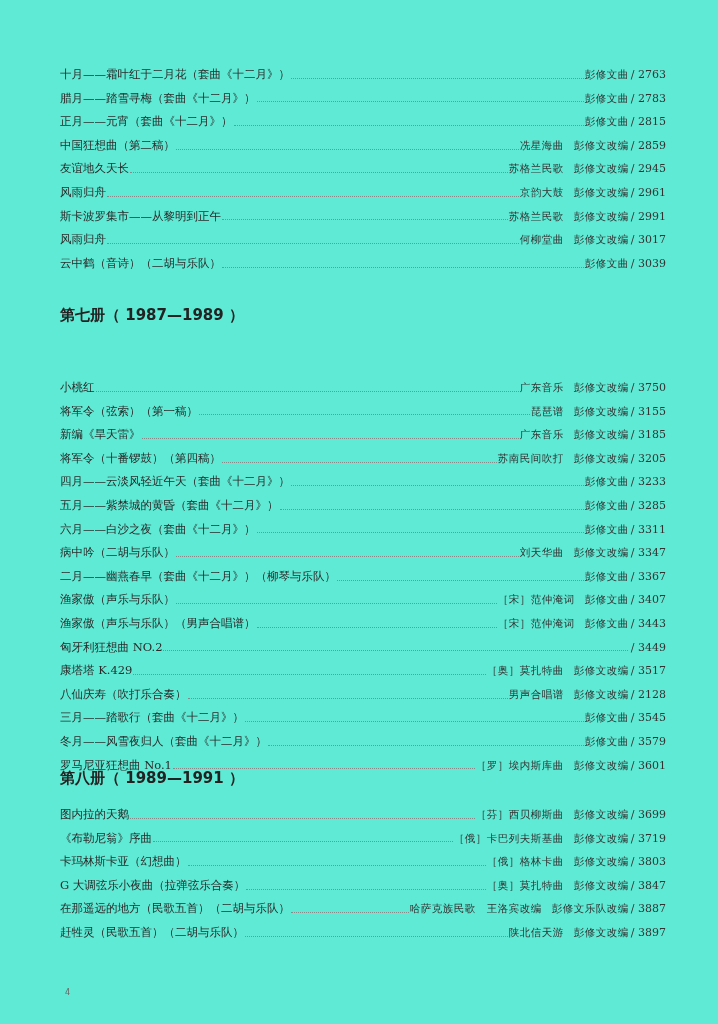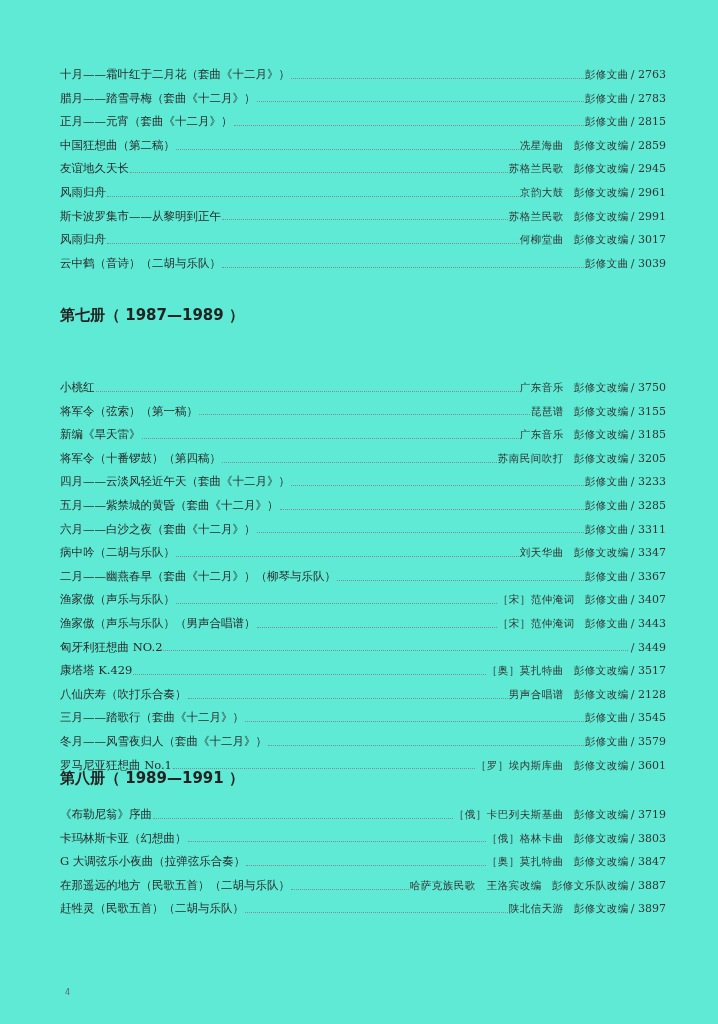--- a/index.html
+++ b/index.html
@@ -197,20 +197,26 @@
         <span class="leader"></span>
         <span class="credit"><span>［罗］埃内斯库曲</span><span class="gap"></span><span>彭修文改编</span></span>
         <span class="page-no">/ 3601</span>
       </div>
   </div>
 
   <div class="section-heading" style="top:769px;">第八册（ 1989—1991 ）</div>
 
   <div class="block" style="top:803px;">
     <div class="entry">
+        <span class="title">图内拉的天鹅</span>
+        <span class="leader"></span>
+        <span class="credit"><span>［芬］西贝柳斯曲</span><span class="gap"></span><span>彭修文改编</span></span>
+        <span class="page-no">/ 3699</span>
+      </div>
+    <div class="entry">
         <span class="title">《布勒尼翁》序曲</span>
         <span class="leader"></span>
         <span class="credit"><span>［俄］卡巴列夫斯基曲</span><span class="gap"></span><span>彭修文改编</span></span>
         <span class="page-no">/ 3719</span>
       </div>
     <div class="entry">
         <span class="title">卡玛林斯卡亚（幻想曲）</span>
         <span class="leader"></span>
         <span class="credit"><span>［俄］格林卡曲</span><span class="gap"></span><span>彭修文改编</span></span>
         <span class="page-no">/ 3803</span>

